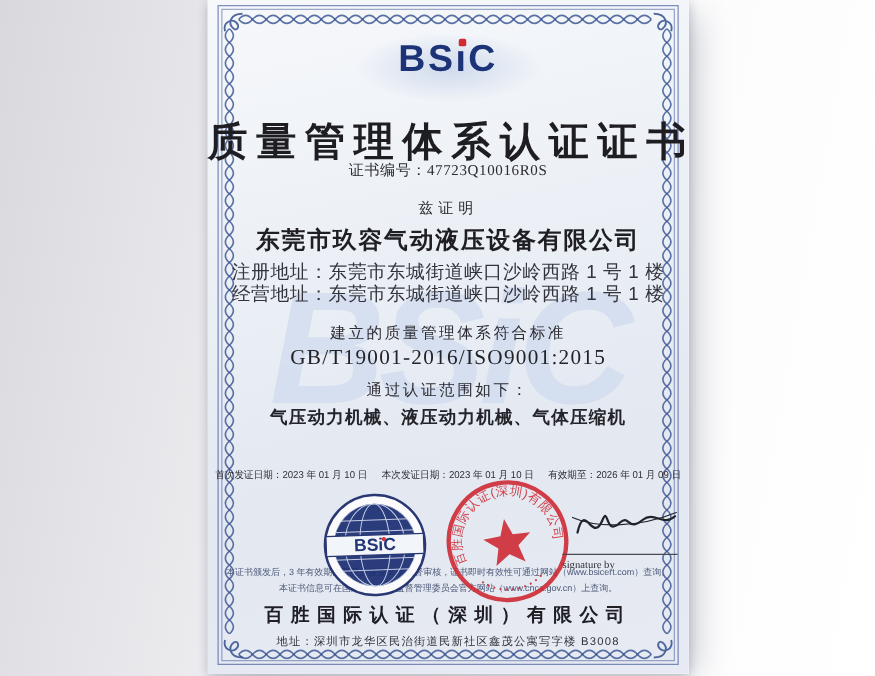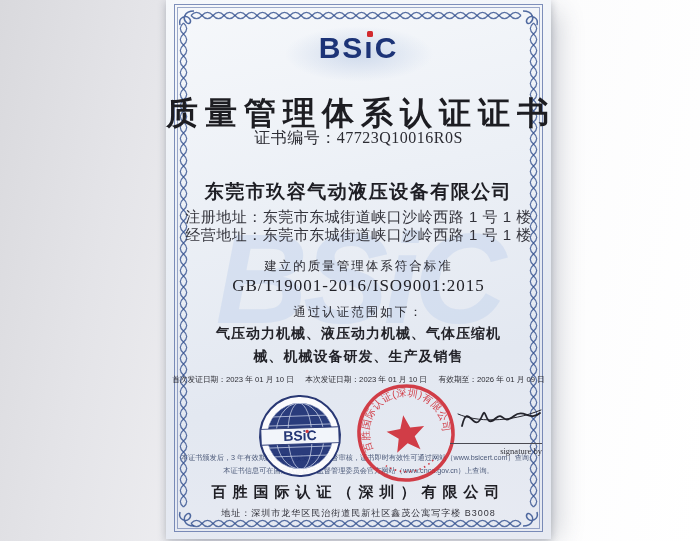--- a/index.html
+++ b/index.html
@@ -38,42 +38,42 @@
     background:radial-gradient(ellipse at center, rgba(150,175,215,.38), rgba(150,175,215,0) 70%);
     z-index:1;
   }
   .line{position:absolute; left:0; right:0; text-align:center; white-space:nowrap; z-index:2; color:#26262c;}
 
   .logo-row{top:33px; font-weight:900; font-size:30px; color:#1c3377; letter-spacing:2px; line-height:1;text-align:center;}
   .logo-row .i-wrap{position:relative; display:inline-block;}
   .logo-red-dot{position:absolute; left:50%; top:-2px; margin-left:-3px; width:6px; height:6px; background:#d22a2e; border-radius:1.5px;}
 
   .title{top:92px; font-size:32px; font-weight:700; letter-spacing:7px; color:#1d1d22; font-family:"Liberation Serif",serif;}
-  .certno{top:128px; font-size:16px; color:#2c2c33; font-family:"Liberation Serif",serif; letter-spacing:.5px;}
+  .certno{top:128px; font-size:12px; color:#2c2c33; font-family:"Liberation Serif",serif; letter-spacing:.5px;}
   .statement{top:158px; font-size:12px; letter-spacing:4px; color:#2c2c33;}
   .company{top:179px; font-size:19px; font-weight:700; letter-spacing:1.5px; color:#1e1e24;}
   .addr{font-size:15px; letter-spacing:.5px; color:#33333b;}
   .reg-addr{top:208px;} .bus-addr{top:226px;}
   .std-intro{top:258px; font-size:12.5px; letter-spacing:2px; color:#2c2c33;}
   .std-code{top:276px; font-size:17px; letter-spacing:1px; color:#222228; font-family:"Liberation Serif",serif;}
   .scope-intro{top:304px; font-size:12.5px; letter-spacing:2px; color:#2c2c33;font-family:Liberation Serif, serif;}
   .scope1{top:325px;} .scope2{top:348px;}
   .scope{font-size:14px; font-weight:700; letter-spacing:1px; color:#232329;}
   .dates{top:374px; font-size:8px; color:#2e2e35; display:flex; justify-content:center; gap:12px;
          transform:scaleX(.96); transform-origin:center;}
   .notes{font-size:7.2px; color:#4a5878; letter-spacing:0;}
   .note1{top:453px;} .note2{top:466px;}
   .issuer{top:483px; font-size:15px; font-weight:700; letter-spacing:6px; color:#1e1e24;}
   .issuer-addr{top:507px; font-size:9px; letter-spacing:1px; color:#33333b;}
 
   .blue-seal{position:absolute; left:92px; top:394px; z-index:3; opacity:.93; transform:rotate(-2deg);}
   .red-seal{position:absolute; left:188px; top:381px; z-index:3; opacity:.88; transform:rotate(-9deg);}
   .signature{position:absolute; left:288px; top:392px; z-index:3;}
   .sig-line{position:absolute; left:284px; top:443px; width:92px; height:1px; background:#4a4a52; z-index:3;}
-  .sig-label{position:absolute; left:284px; top:446px; width:92px; text-align:right; z-index:3;
+  .sig-label{position:absolute; left:284px; top:446px; width:92px; text-align:left; z-index:3;
              font-family:"Liberation Serif",serif; font-size:8.5px; color:#2e2e35;}
 </style>
 </head>
 <body>
 
 <div class="photo">
   <div class="paper">
 
     <div class="frame-a"></div>
     <div class="frame-b"></div>
@@ -107,29 +107,29 @@
       </svg>
 
     <div class="watermark">BSiC</div>
     <div class="map-blob"></div>
 
     <div class="line logo-row"><span>BS</span><span class="i-wrap"><span class="logo-red-dot"></span><span>ı</span></span><span>C</span></div>
 
     <div class="line title">质量管理体系认证证书</div>
     <div class="line certno"><span>证书编号：</span><span>47723Q10016R0S</span></div>
 
+    <div class="line statement">兹证明</div>
     <div class="line company">东莞市玖容气动液压设备有限公司</div>
     <div class="line addr reg-addr">注册地址：东莞市东城街道峡口沙岭西路 1 号 1 楼</div>
     <div class="line addr bus-addr">经营地址：东莞市东城街道峡口沙岭西路 1 号 1 楼</div>
 
     <div class="line std-intro">建立的质量管理体系符合标准</div>
     <div class="line std-code">GB/T19001-2016/ISO9001:2015</div>
     <div class="line scope-intro">通过认证范围如下：</div>
     <div class="line scope scope1">气压动力机械、液压动力机械、气体压缩机</div>
-    <div class="line scope scope2">械、机械设备研发、生产及销售</div>
 
     <div class="line dates">
       <span>首次发证日期：2023 年 01 月 10 日</span>
       <span>本次发证日期：2023 年 01 月 10 日</span>
       <span>有效期至：2026 年 01 月 09 日</span>
     </div>
 
     <svg class="blue-seal" width="84" height="84" viewBox="0 0 84 84">
       <circle cx="42" cy="42" r="40" fill="#fdfdfe" stroke="#1b2b6b" stroke-width="2"></circle>
       <clipPath id="globeClip">

